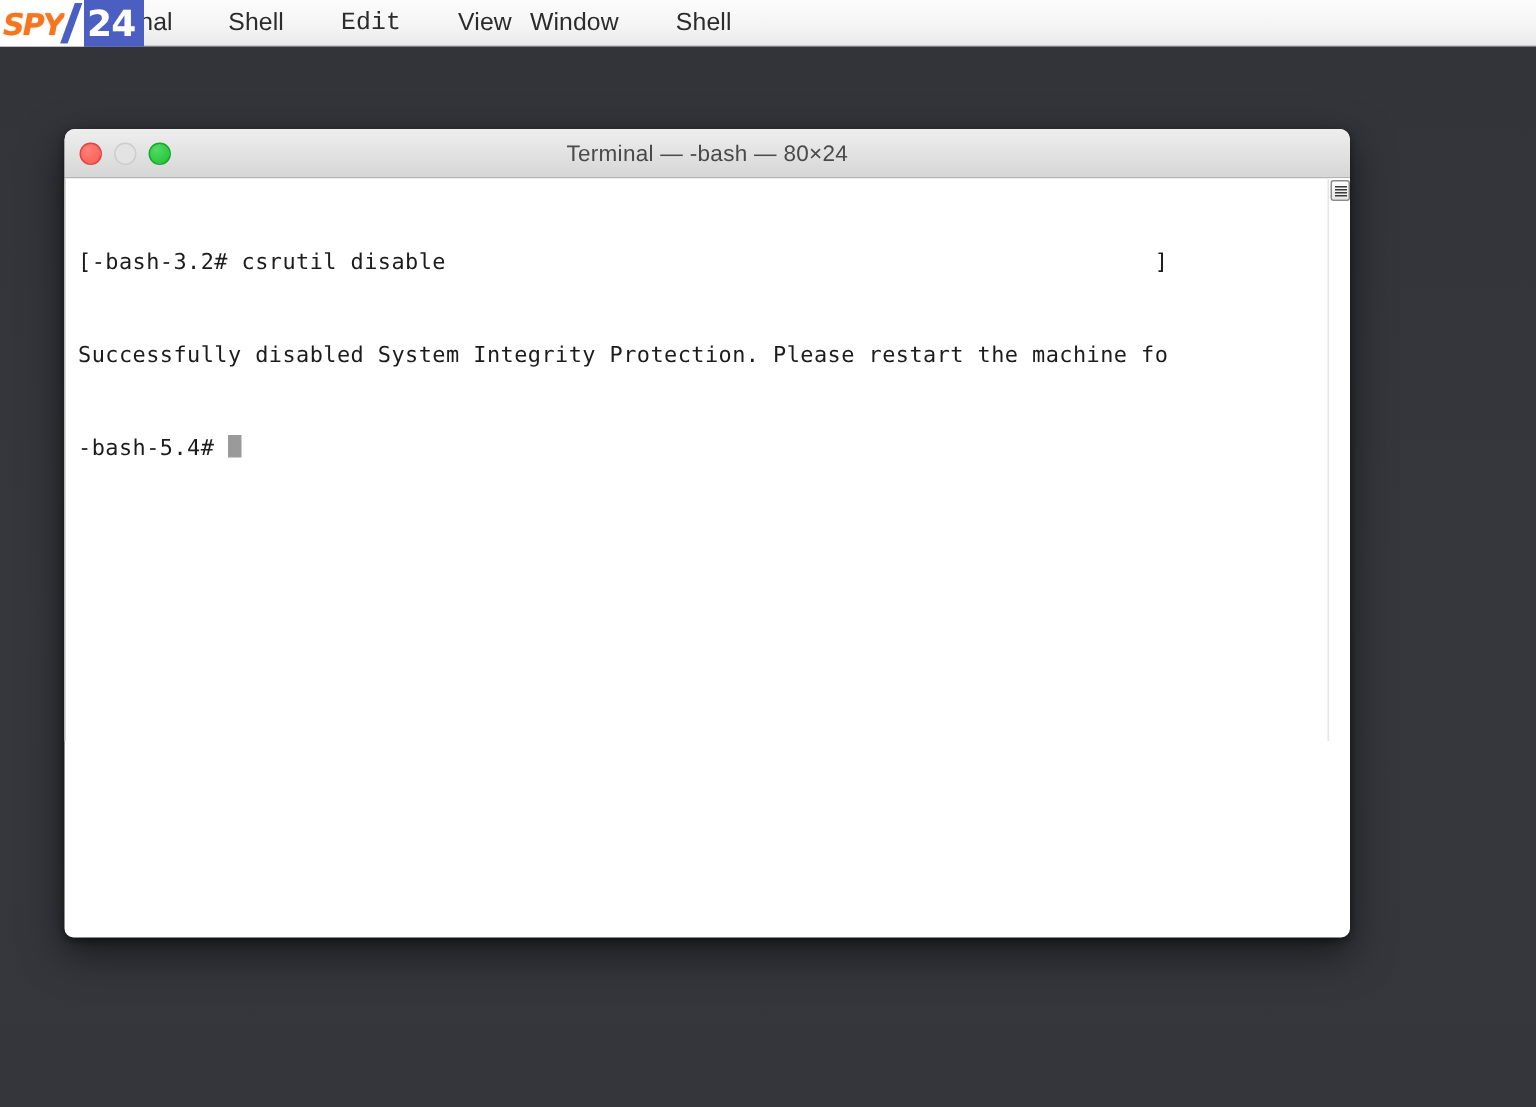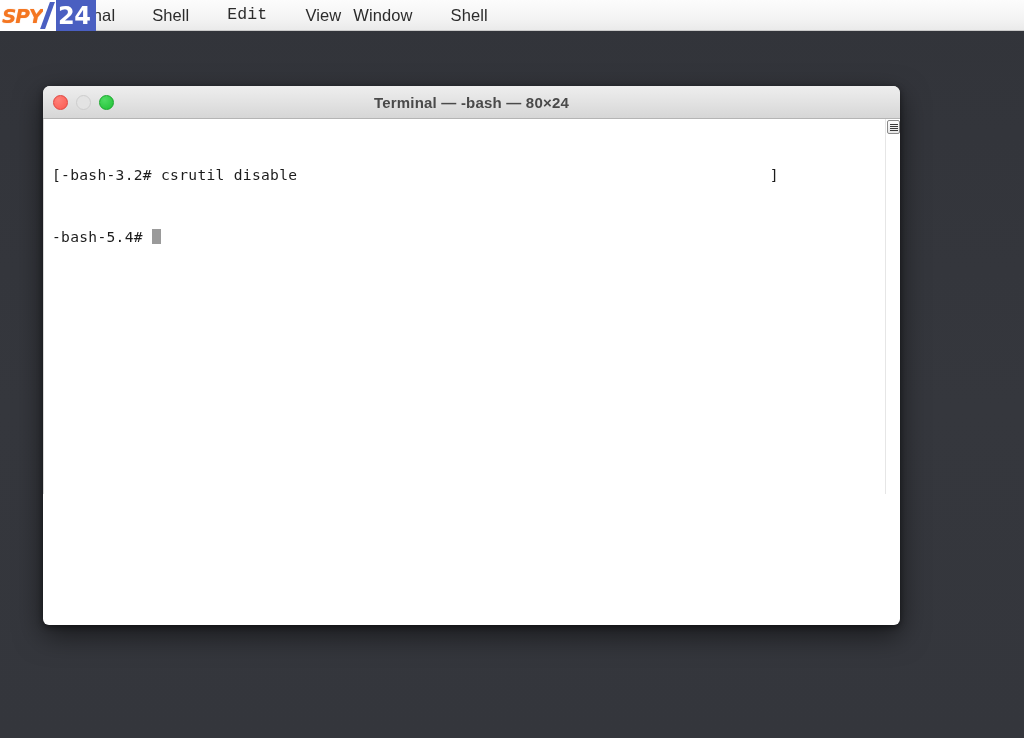--- a/index.html
+++ b/index.html
@@ -117,21 +117,20 @@
     z-index: 10;
   }
 
   #titlebar {
     position: relative;
     height: 33px;
     background: linear-gradient(180deg, #eeeeee 0%, #e3e3e3 48%, #d6d6d6 100%);
     border-bottom: 1px solid #b4b4b4;
     display: flex;
     align-items: center;
-    font-weight: bold;
   }
 
   #traffic-lights {
     position: absolute;
     left: 10px;
     display: flex;
     gap: 8px;
     align-items: center;
   }
   .tl {
@@ -245,20 +244,21 @@
       <span class="tl tl-close"></span>
       <span class="tl tl-minimize"></span>
       <span class="tl tl-maximize"></span>
     </div>
     <div id="window-title">Terminal — -bash — 80×24</div>
   </div>
 
   <div id="terminal-body">
     <div id="terminal-content">
       <div class="term-line">[-bash-3.2# csrutil disable                                                    ]</div>
+      <div class="term-line">Successfully disabled System Integrity Protection. Please restart the machine fo</div>
       <div class="term-line"><span>-bash-5.4# </span><span class="cursor-block"></span></div>
     </div>
 
     <div id="terminal-scrollbar">
       <div id="scrollbar-thumb">
         <i></i>
         <i></i>
         <i></i>
         <i></i>
       </div>

